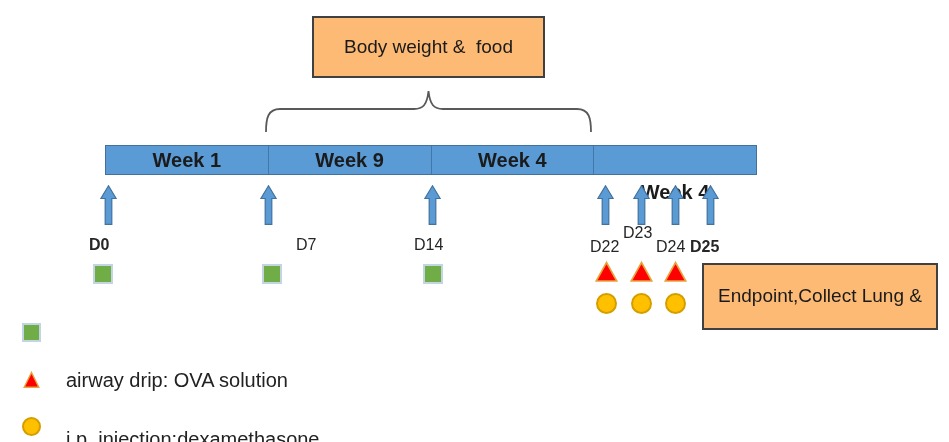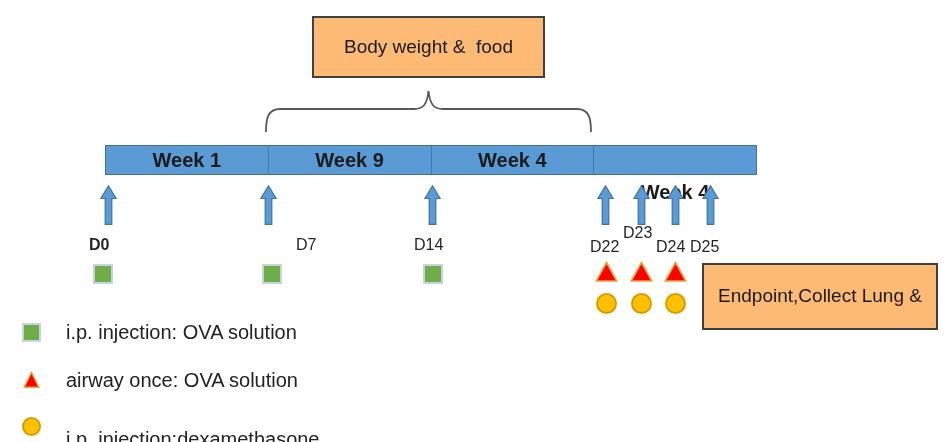--- a/index.html
+++ b/index.html
@@ -77,21 +77,21 @@
   <svg class="abs" style="left:702px;top:185px;" width="17" height="40" viewBox="0 0 17 40">
       <polygon points="8.5,0.8 16.2,13.5 11.8,13.5 11.8,39.3 5.2,39.3 5.2,13.5 0.8,13.5" fill="#5B9BD5" stroke="#41719C" stroke-width="1.2"></polygon>
     </svg>
 
   <div class="abs day-label" style="left:89px;top:236px;font-weight:bold;">D0</div>
   <div class="abs day-label" style="left:254px;top:236px;margin-left:42px;">D7</div>
   <div class="abs day-label" style="left:414px;top:236px;">D14</div>
   <div class="abs day-label" style="left:590px;top:238px;text-align:center;">D22</div>
   <div class="abs day-label" style="left:623px;top:224px;text-align:center;">D23</div>
   <div class="abs day-label" style="left:656px;top:238px;">D24</div>
-  <div class="abs day-label" style="left:690px;top:238px;">D25</div>
+  <div class="abs day-label" style="left:690px;top:238px;font-weight:bold;">D25</div>
 
   <div class="abs green-square" style="left:93px;top:264px;"></div>
   <div class="abs green-square" style="left:262px;top:264px;"></div>
   <div class="abs green-square" style="left:423px;top:264px;"></div>
 
   <svg class="abs" style="left:595px;top:261px;" width="23" height="22" viewBox="0 0 23 22">
       <polygon points="11.5,1.5 21.8,20 1.2,20" fill="#FE0000" stroke="#E7A33C" stroke-width="1.6"></polygon>
     </svg>
   <svg class="abs" style="left:630px;top:261px;" width="23" height="22" viewBox="0 0 23 22">
       <polygon points="11.5,1.5 21.8,20 1.2,20" fill="#FE0000" stroke="#E7A33C" stroke-width="1.6"></polygon>
@@ -102,23 +102,22 @@
 
   <div class="abs gold-circle" style="left:596px;top:293px;"></div>
   <div class="abs gold-circle" style="left:631px;top:293px;"></div>
   <div class="abs gold-circle" style="left:665px;top:293px;"></div>
 
   <div class="abs note-box" style="left:702px;top:263px;width:232px;height:63px;">
     <div class="line">Endpoint,Collect Lung &amp;</div>
   </div>
 
   <div class="abs green-square" style="left:22px;top:323px;width:15px;height:15px;"></div>
-  <div class="abs legend-label" style="left:66px;top:321px;">i.p. injection: OVA solution</div>
 
   <svg class="abs" style="left:23px;top:371px;" width="17" height="18" viewBox="0 0 17 18">
     <polygon points="8.5,1.5 15.8,16.3 1.2,16.3" fill="#FE0000" stroke="#E7A33C" stroke-width="1.4"></polygon>
   </svg>
-  <div class="abs legend-label" style="left:66px;top:369px;">airway once: OVA solution</div>
+  <div class="abs legend-label" style="left:66px;top:369px;">airway drip: OVA solution</div>
 
   <div class="abs gold-circle" style="left:22px;top:417px;width:15px;height:15px;"></div>
   <div class="abs legend-label" style="left:66px;top:428px;">i.p. injection:dexamethasone</div>
 
 </div>
 
 </body></html>

